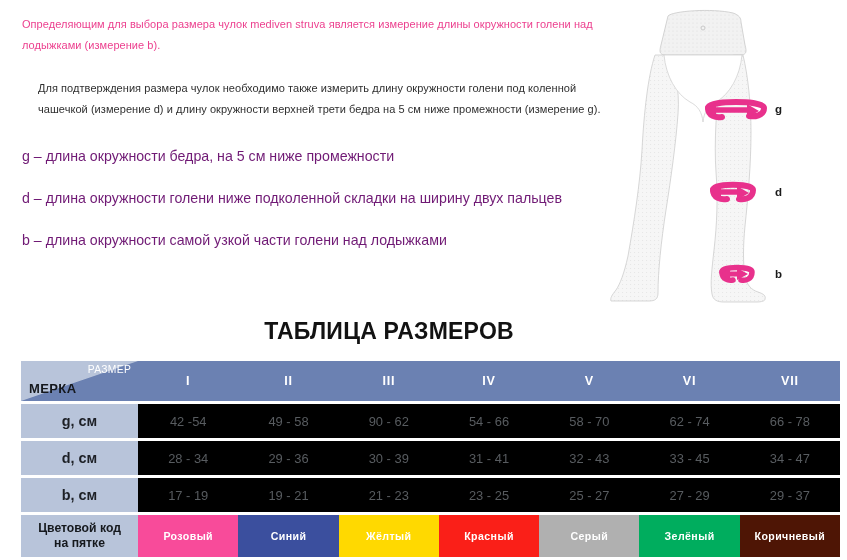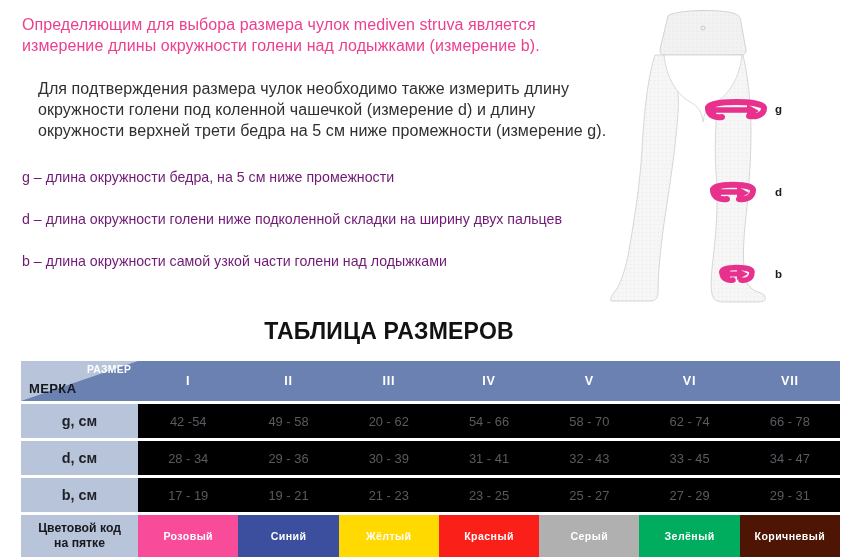--- a/index.html
+++ b/index.html
@@ -17,21 +17,21 @@
   }
 
   
   #text-column {
     position: absolute;
     left: 22px;
     top: 14px;
     width: 590px;
   }
   .para {
-    font-size: 16px;
+    font-size: 11px;
     line-height: 21px;
     letter-spacing: 0.005em;
   }
   #para-intro {
     color: #ec3f8e;
     margin: 0 0 22px 0;
   }
   #para-confirm {
     color: #2f2f2f;
     margin: 0 0 26px 16px;
@@ -99,21 +99,21 @@
     position: relative;
     height: 40px;
     background: linear-gradient(to right bottom, #b8c4da 0%, #b8c4da 49.4%, #6b81b2 50.6%, #6b81b2 100%);
     overflow: hidden;
   }
   #label-razmer {
     position: absolute;
     right: 7px;
     top: 3px;
     font-size: 10.3px;
-    font-weight: bold;
+    font-weight: normal;
     color: #ffffff;
     letter-spacing: 0.03em;
   }
   #label-merka {
     position: absolute;
     left: 8px;
     bottom: 5px;
     font-size: 13px;
     font-weight: bold;
     color: #15181d;
@@ -264,21 +264,21 @@
       <th class="size-head">V</th>
       <th class="size-head">VI</th>
       <th class="size-head">VII</th>
     </tr>
   </thead>
   <tbody>
     <tr class="data-row">
       <td class="measure-cell">g, см</td>
       <td class="value-cell">42 -54</td>
       <td class="value-cell">49 - 58</td>
-      <td class="value-cell">20 - 62</td>
+      <td class="value-cell">90 - 62</td>
       <td class="value-cell">54 - 66</td>
       <td class="value-cell">58 - 70</td>
       <td class="value-cell">62 - 74</td>
       <td class="value-cell">66 - 78</td>
     </tr>
     <tr class="data-row">
       <td class="measure-cell">d, см</td>
       <td class="value-cell">28 - 34</td>
       <td class="value-cell">29 - 36</td>
       <td class="value-cell">30 - 39</td>
@@ -288,21 +288,21 @@
       <td class="value-cell">34 - 47</td>
     </tr>
     <tr class="data-row">
       <td class="measure-cell">b, см</td>
       <td class="value-cell">17 - 19</td>
       <td class="value-cell">19 - 21</td>
       <td class="value-cell">21 - 23</td>
       <td class="value-cell">23 - 25</td>
       <td class="value-cell">25 - 27</td>
       <td class="value-cell">27 - 29</td>
-      <td class="value-cell">29 - 31</td>
+      <td class="value-cell">29 - 37</td>
     </tr>
     <tr id="color-row">
       <td id="color-label-cell">
         <span>Цветовой код</span><br>
         <span>на пятке</span>
       </td>
       <td class="color-cell" style="background: rgb(248, 75, 154);">Розовый</td>
       <td class="color-cell" style="background: rgb(59, 79, 158);">Синий</td>
       <td class="color-cell" style="background: rgb(255, 217, 0);">Жёлтый</td>
       <td class="color-cell" style="background: rgb(250, 31, 24);">Красный</td>

